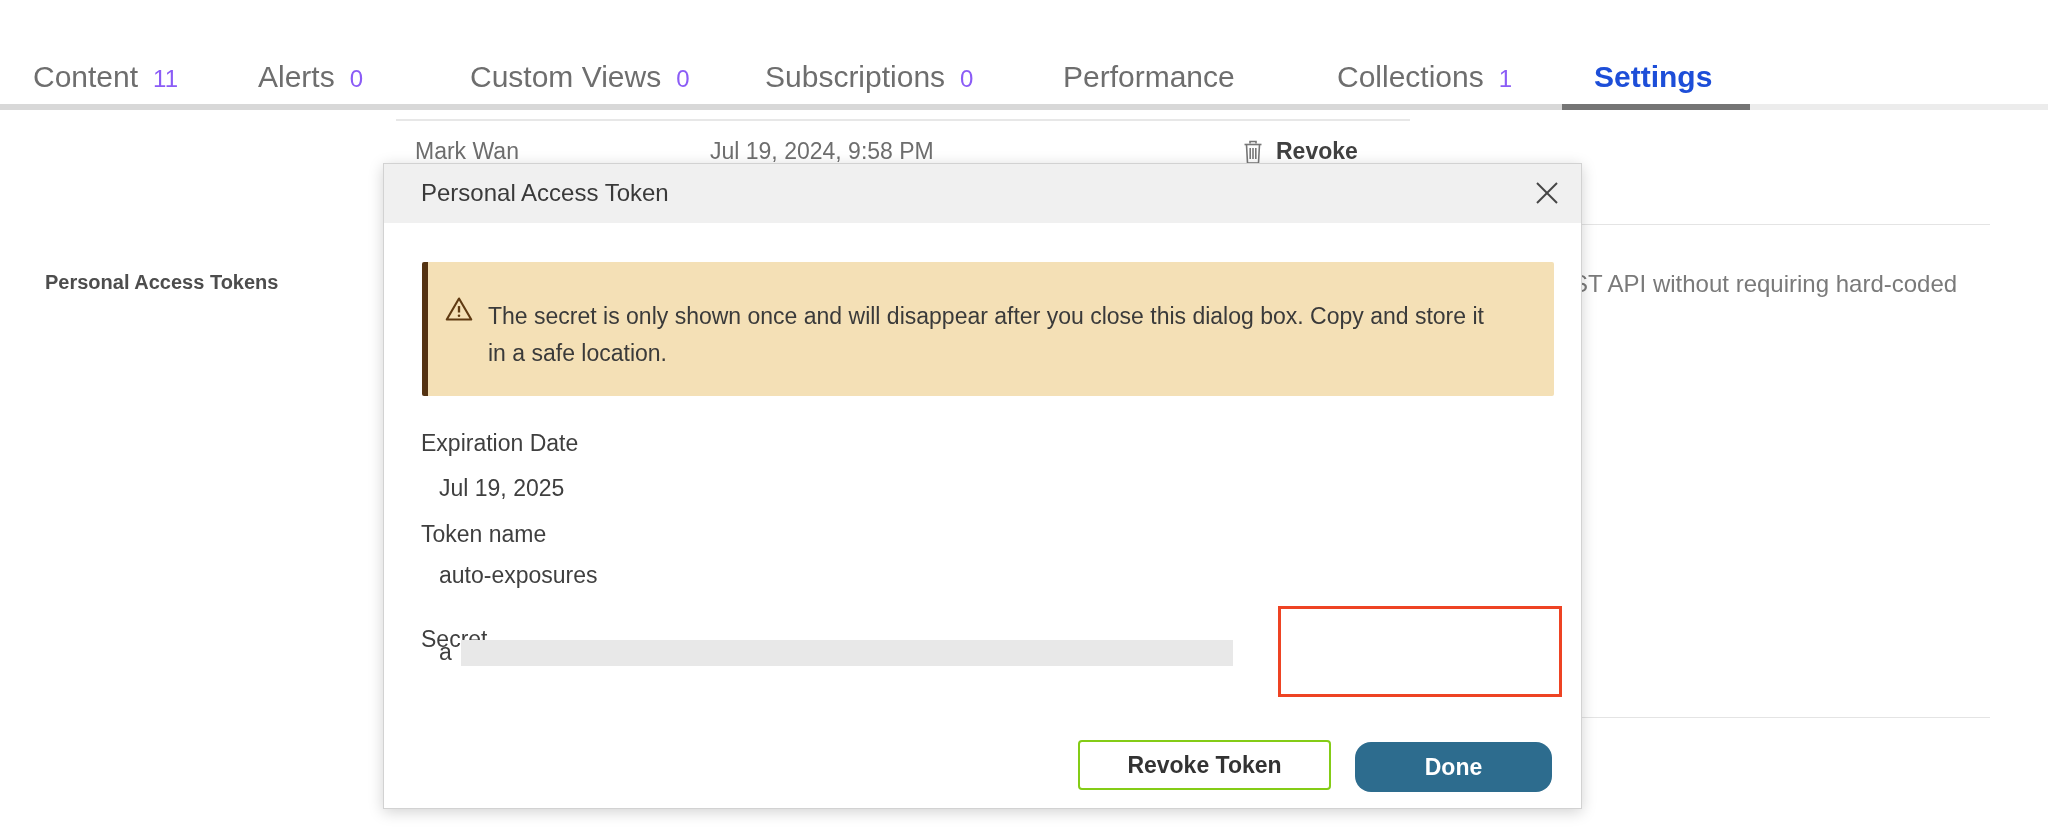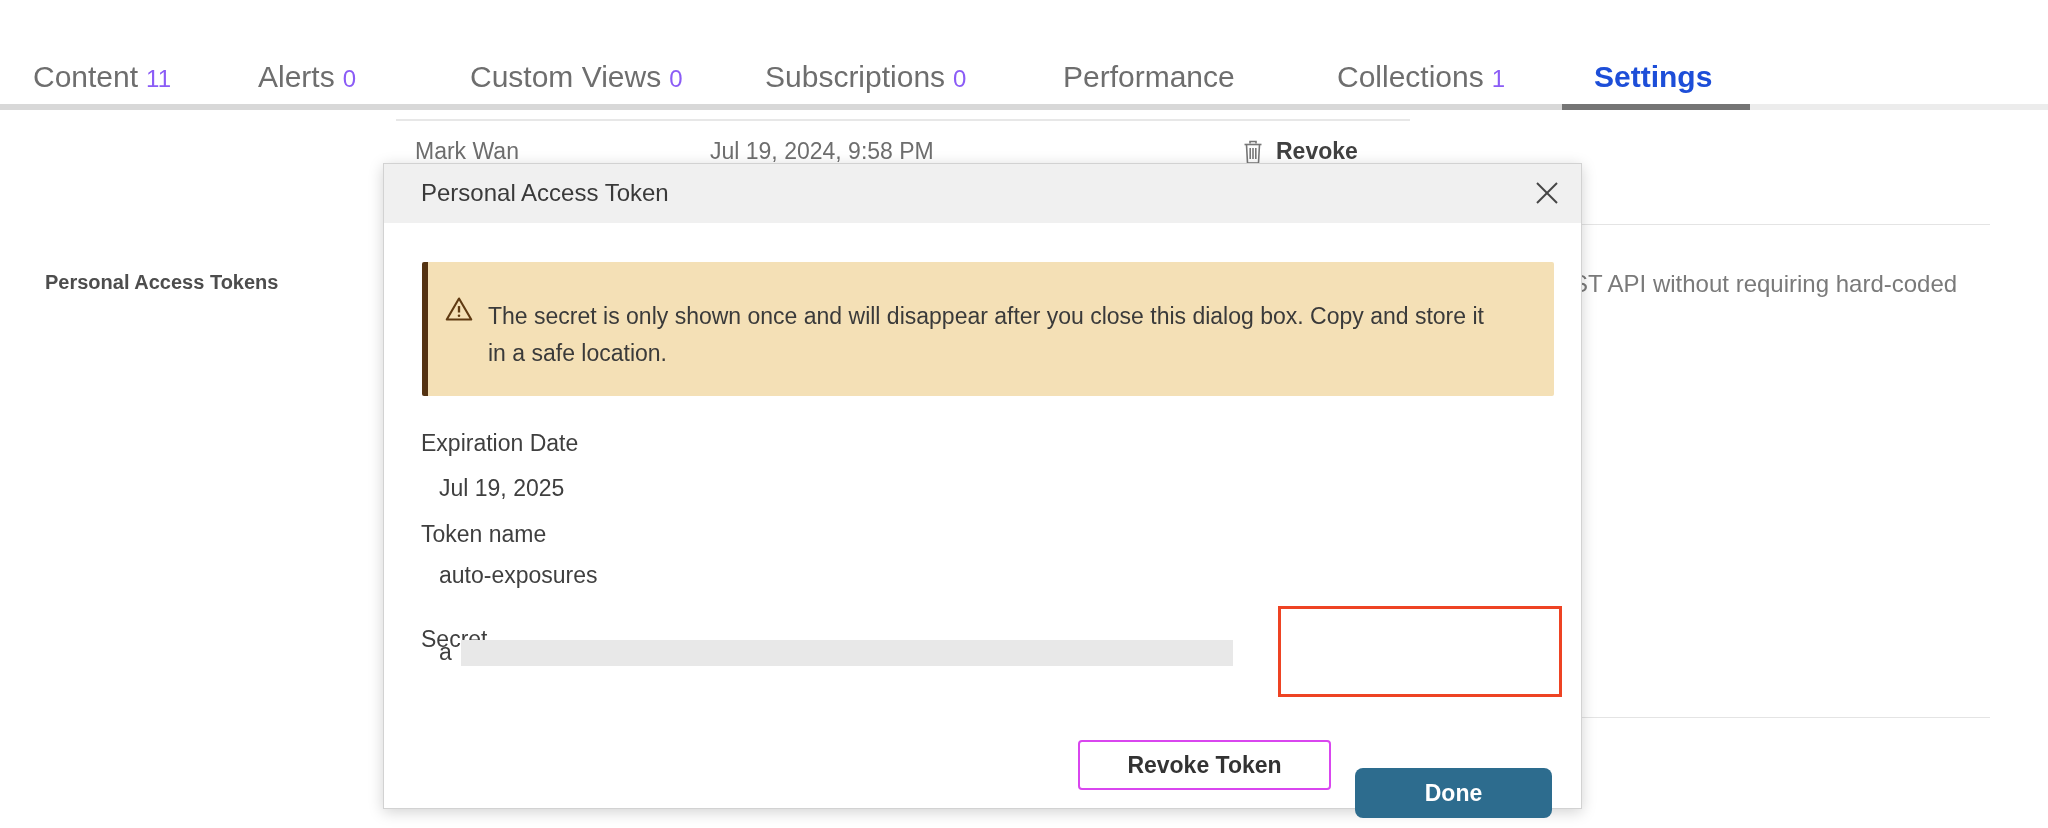--- a/index.html
+++ b/index.html
@@ -3,21 +3,21 @@
 <meta charset="utf-8">
 <style>
   html,body{margin:0;padding:0;background:#fff;}
   .canvas{position:relative;width:2048px;height:828px;overflow:hidden;background:#fff;
           font-family:"Liberation Sans", sans-serif;color:#3f3f3f;}
 
   
   .tabbar-line{position:absolute;left:0;top:104px;width:1750px;height:6px;background:#d8d8d8;}
   .tabbar-line-right{position:absolute;left:1750px;top:104px;width:298px;height:6px;background:#ececec;}
   .tab-underline-active{position:absolute;left:1562px;top:104px;width:188px;height:6px;background:#757575;}
-  .tab{position:absolute;top:60px;display:flex;align-items:baseline;gap:8px;font-size:30px;
+  .tab{position:absolute;top:60px;display:flex;align-items:baseline;gap:15px;font-size:30px;
        color:#6e6e6e;cursor:pointer;white-space:nowrap;}
   .tab .count{font-size:24px;color:#8b5cf6;}
   .tab .count:empty{display:none;}
   .tab.active{color:#1d4ed8;font-weight:bold;}
 
   
   .bg-row-border{position:absolute;left:396px;top:119px;width:1014px;height:2px;background:#e7e7e7;}
   .bg-cell{position:absolute;top:138px;font-size:23px;color:#6e6e6e;white-space:nowrap;}
   .bg-revoke{position:absolute;top:138px;font-size:23px;font-weight:bold;color:#404040;white-space:nowrap;}
   .trash{position:absolute;left:1242px;top:140px;}
@@ -41,24 +41,24 @@
   .fld-label{position:absolute;left:37px;font-size:23px;color:#3f3f3f;white-space:nowrap;}
   .fld-value{position:absolute;left:55px;font-size:23px;color:#3f3f3f;white-space:nowrap;}
   .secret-row{position:absolute;left:55px;top:475px;display:flex;align-items:center;gap:9px;}
   .secret-char{font-size:23px;color:#3f3f3f;}
   .secret-mask{width:772px;height:26px;background:#e8e8e8;}
 
   .copy-btn{position:absolute;left:925px;top:467px;width:237px;height:46px;box-sizing:border-box;
             background:#fff;border:3px solid #2e6da3;border-radius:3px;font-size:23px;font-weight:bold;
             color:#333;display:flex;align-items:center;justify-content:center;cursor:pointer;}
   .revoke-btn{position:absolute;left:694px;top:576px;width:253px;height:50px;box-sizing:border-box;
-            background:#fff;border:2px solid #d946ef;border-radius:4px;font-size:23px;font-weight:bold;
+            background:#fff;border:2px solid #84cc16;border-radius:4px;font-size:23px;font-weight:bold;
             color:#333;display:flex;align-items:center;justify-content:center;cursor:pointer;}
-  .done-btn{position:absolute;left:971px;top:604px;width:197px;height:50px;box-sizing:border-box;
-            background:#2d6c8e;border:none;border-radius:8px;font-size:23px;font-weight:bold;
+  .done-btn{position:absolute;left:971px;top:578px;width:197px;height:50px;box-sizing:border-box;
+            background:#2d6c8e;border:none;border-radius:16px;font-size:23px;font-weight:bold;
             color:#fff;display:flex;align-items:center;justify-content:center;cursor:pointer;}
 
   .annotation{position:absolute;left:1278px;top:606px;width:284px;height:91px;box-sizing:border-box;
               border:3px solid #ee4323;z-index:20;pointer-events:none;}
 </style>
 </head>
 <body>
 
 <div class="canvas">
 

